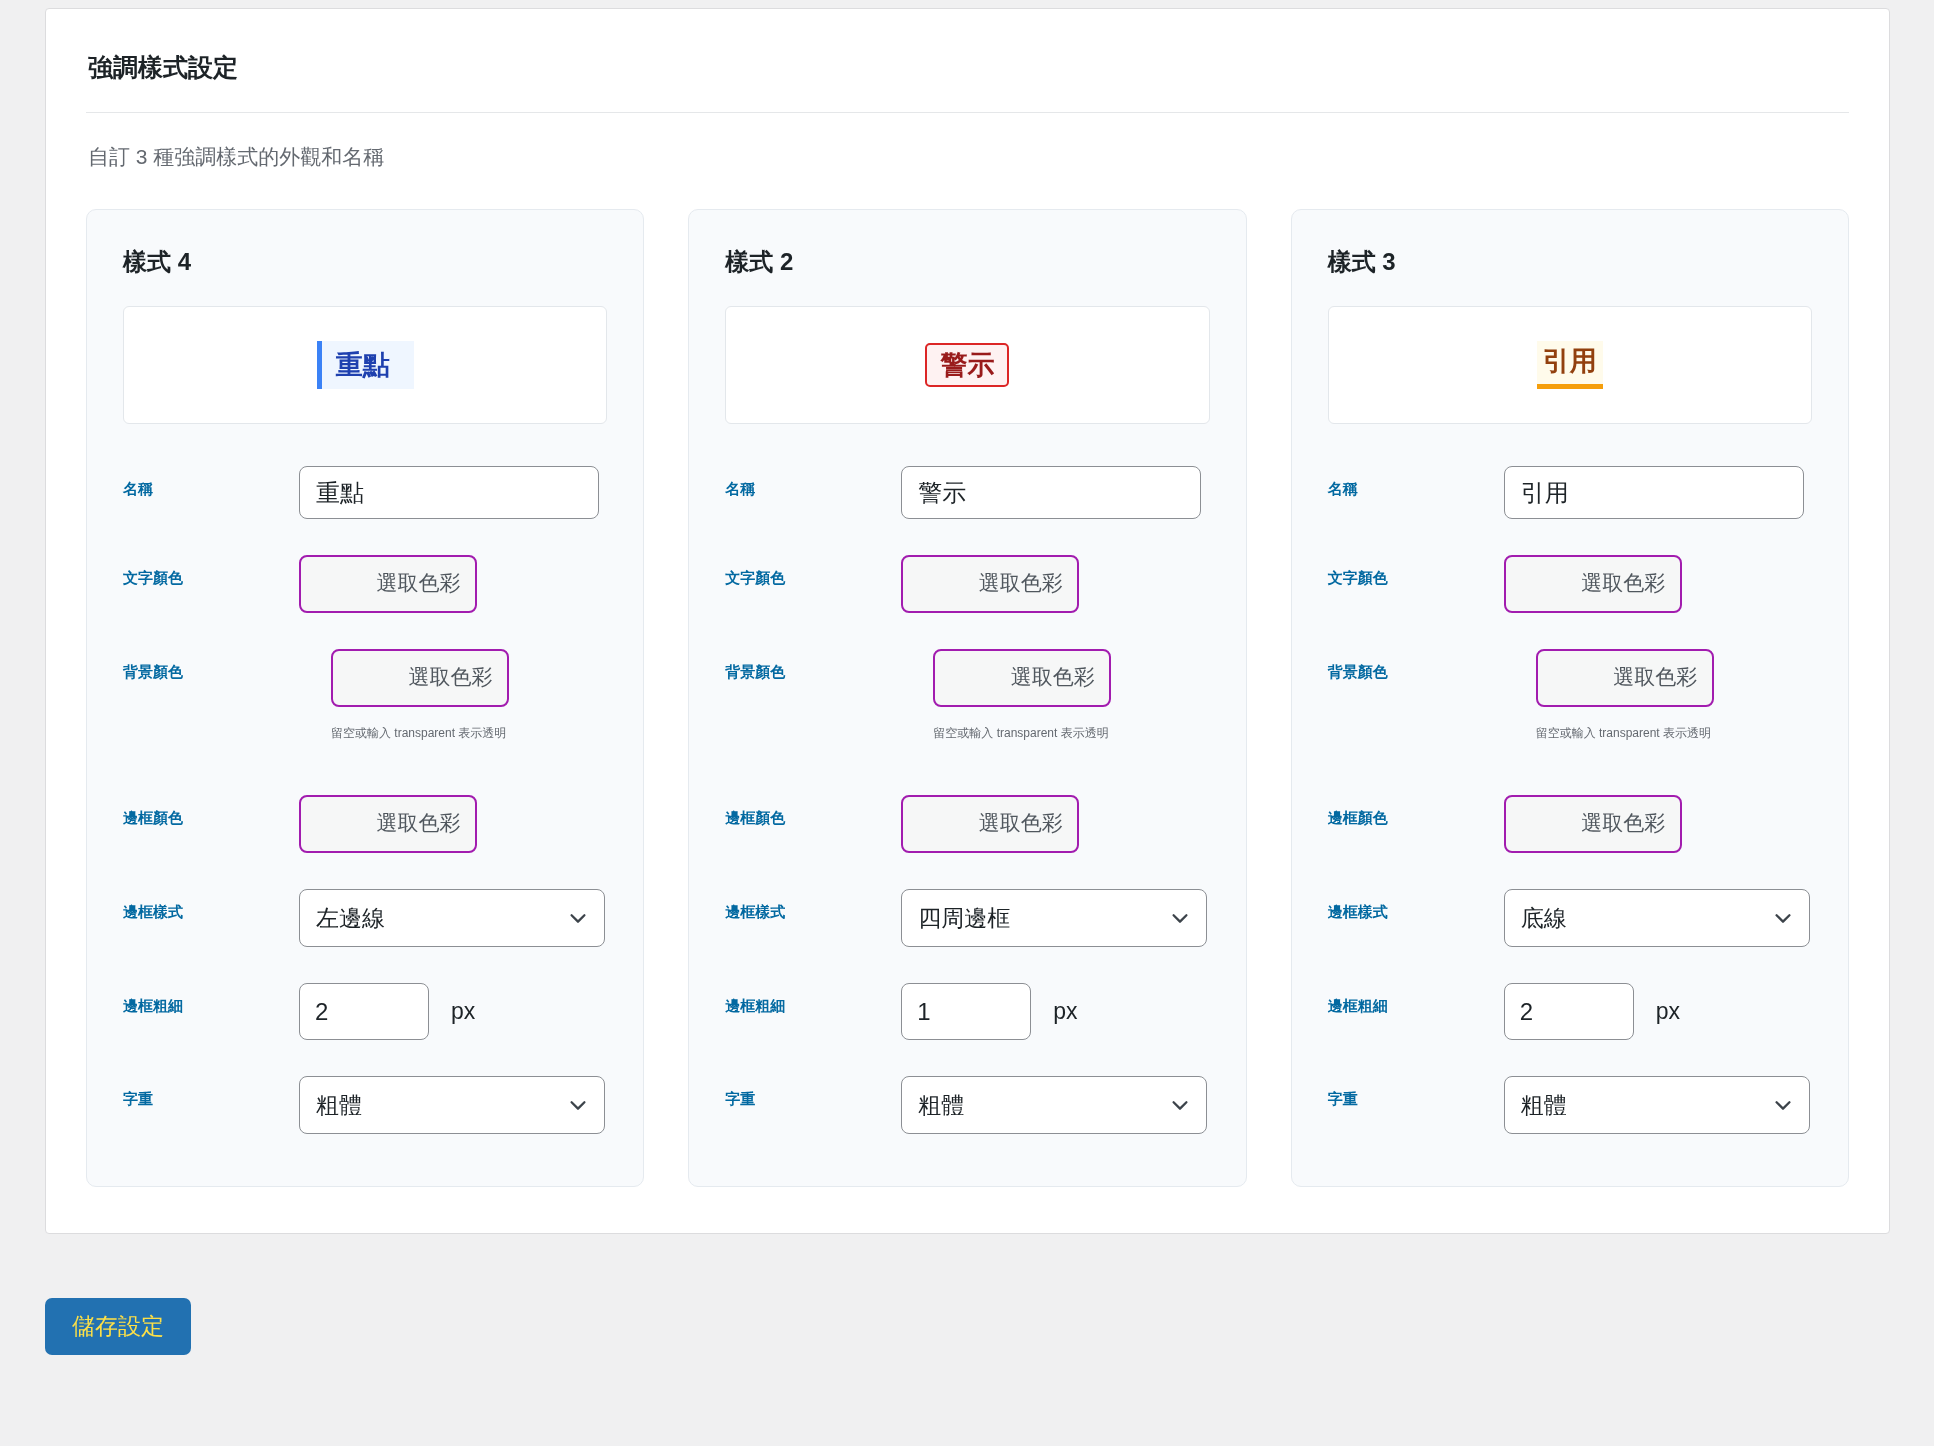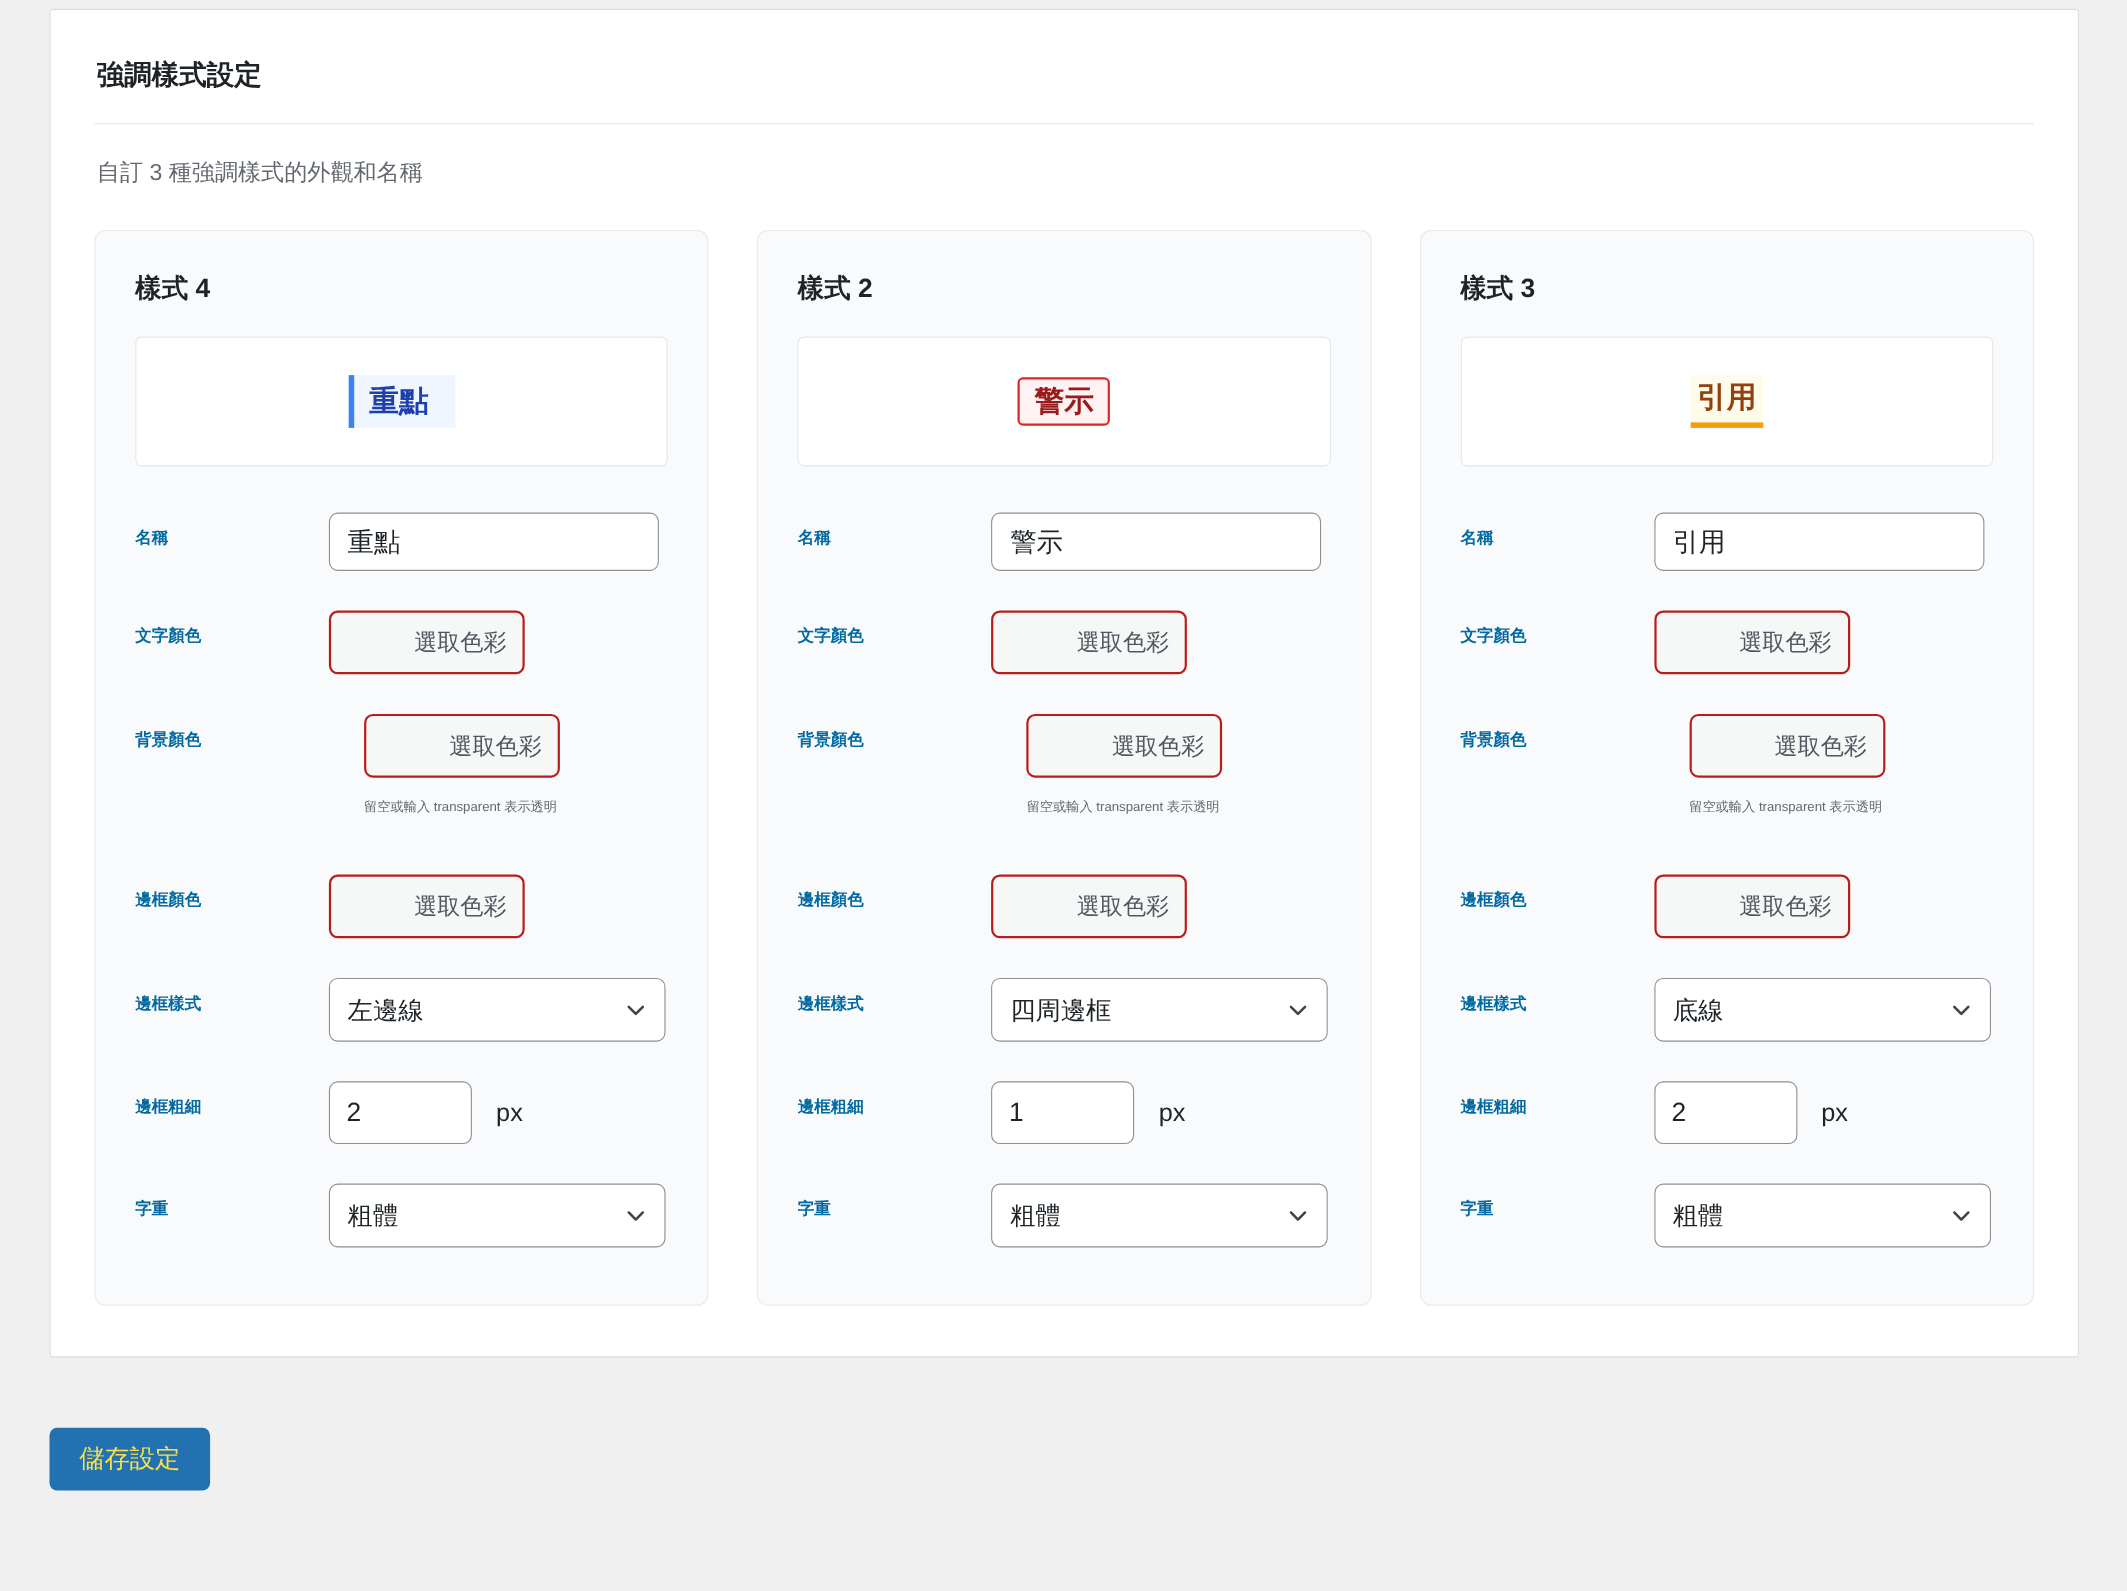--- a/index.html
+++ b/index.html
@@ -67,23 +67,23 @@
   .num-input {
     width:130px; height:57px;
     border:1px solid #8c8f94; border-radius:8px;
     background:#fff; color:#1d2327;
     font-size:24px; padding:0 15px;
     font-family:inherit;
   }
   .unit { font-size:23px; color:#1d2327; }
 
   .color-control {
-    display:inline-flex; align-items:center;
+    display:inline-flex; align-items:flex-start;
     width:178px; height:58px;
-    border:2px solid #b91c1c; border-radius:8px;
+    border:2px solid #a21caf; border-radius:8px;
     background:#f6f7f7; overflow:hidden;
     cursor:pointer; padding:12px;
   }
   .swatch { width:61px; flex-shrink:0; border-right:1px solid #c6c8cb; }
   .pick-label {
     flex:1; display:flex; align-items:center; justify-content:center;
     font-size:21px; color:#50575e; background:#f6f7f7;
     white-space:nowrap;
   }
   .help-text {

